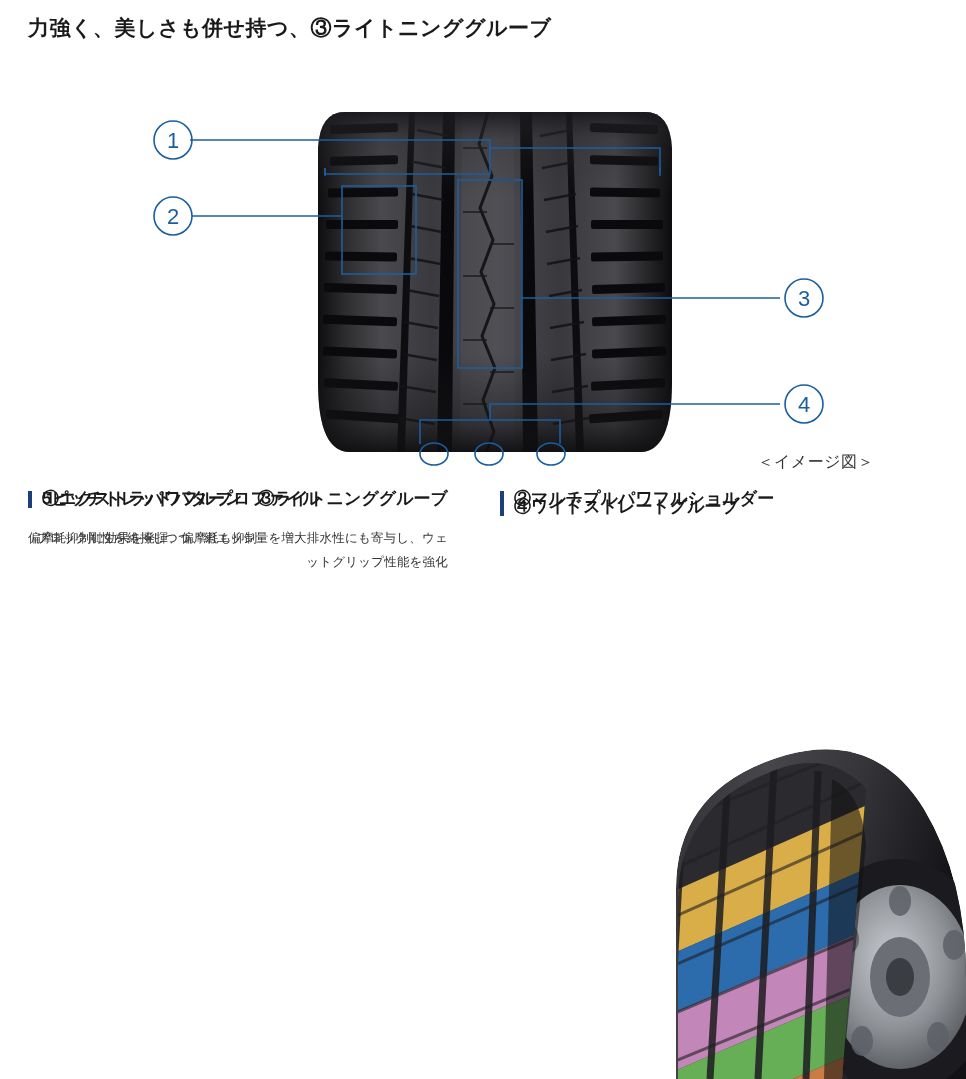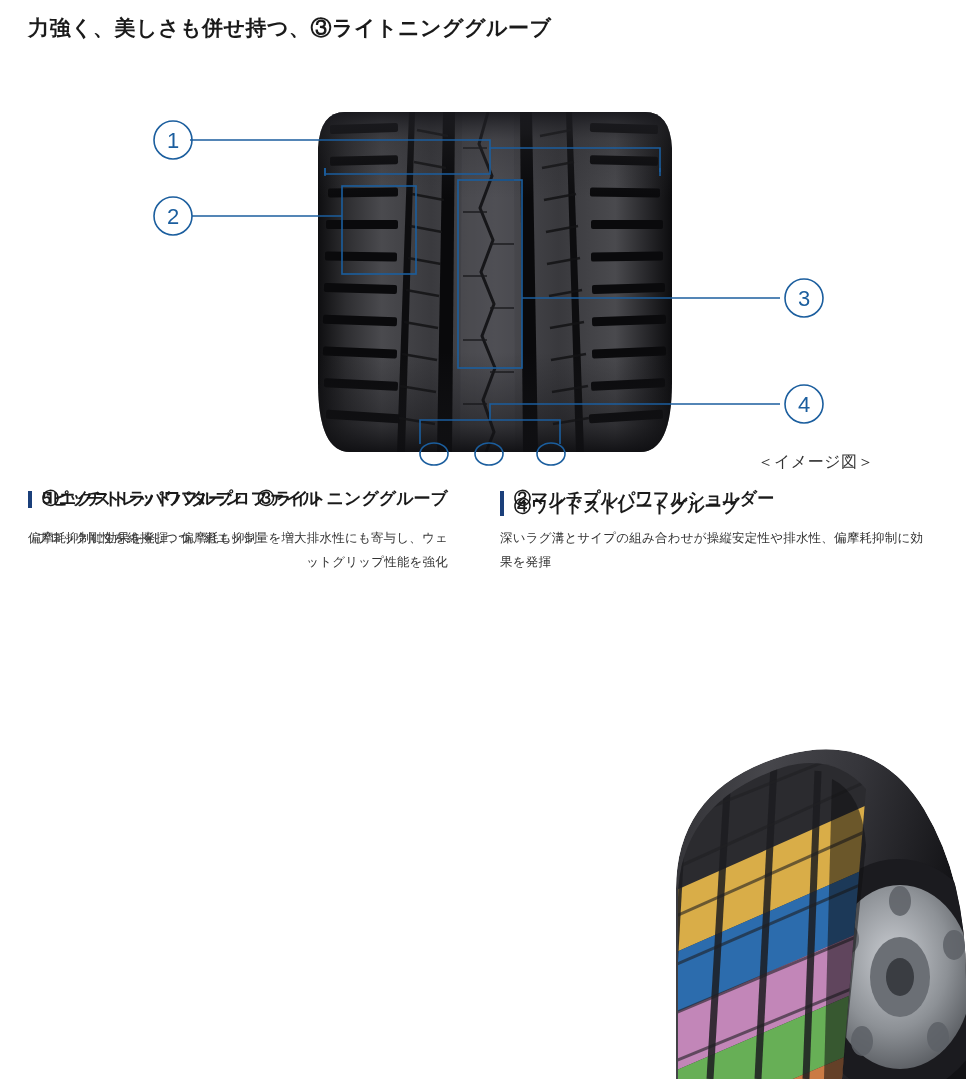--- a/index.html
+++ b/index.html
@@ -256,21 +256,20 @@
 <div class="caption-image">＜イメージ図＞</div>
 
 <div class="features">
 
   <div class="feature f1">
     <div class="feature-title">①エクストラパワフルプロファイル</div>
   </div>
 
   <div class="feature f2">
     <div class="feature-title">②マルチプルパワフルショルダー</div>
-    <div class="feature-body">深いラグ溝とサイプの組み合わせが操縦安定性や排水性、偏摩耗抑制に効果を発揮</div>
   </div>
 
   <div class="feature f3">
     <div class="feature-title">③ライトニンググルーブ</div>
     <div class="feature-body">ブロック剛性を維持しつつ、総エッジ量を増大排水性にも寄与し、ウェットグリップ性能を強化</div>
   </div>
 
   <div class="feature f4">
     <div class="feature-title">④ワイドストレートグルーブ</div>
   </div>

